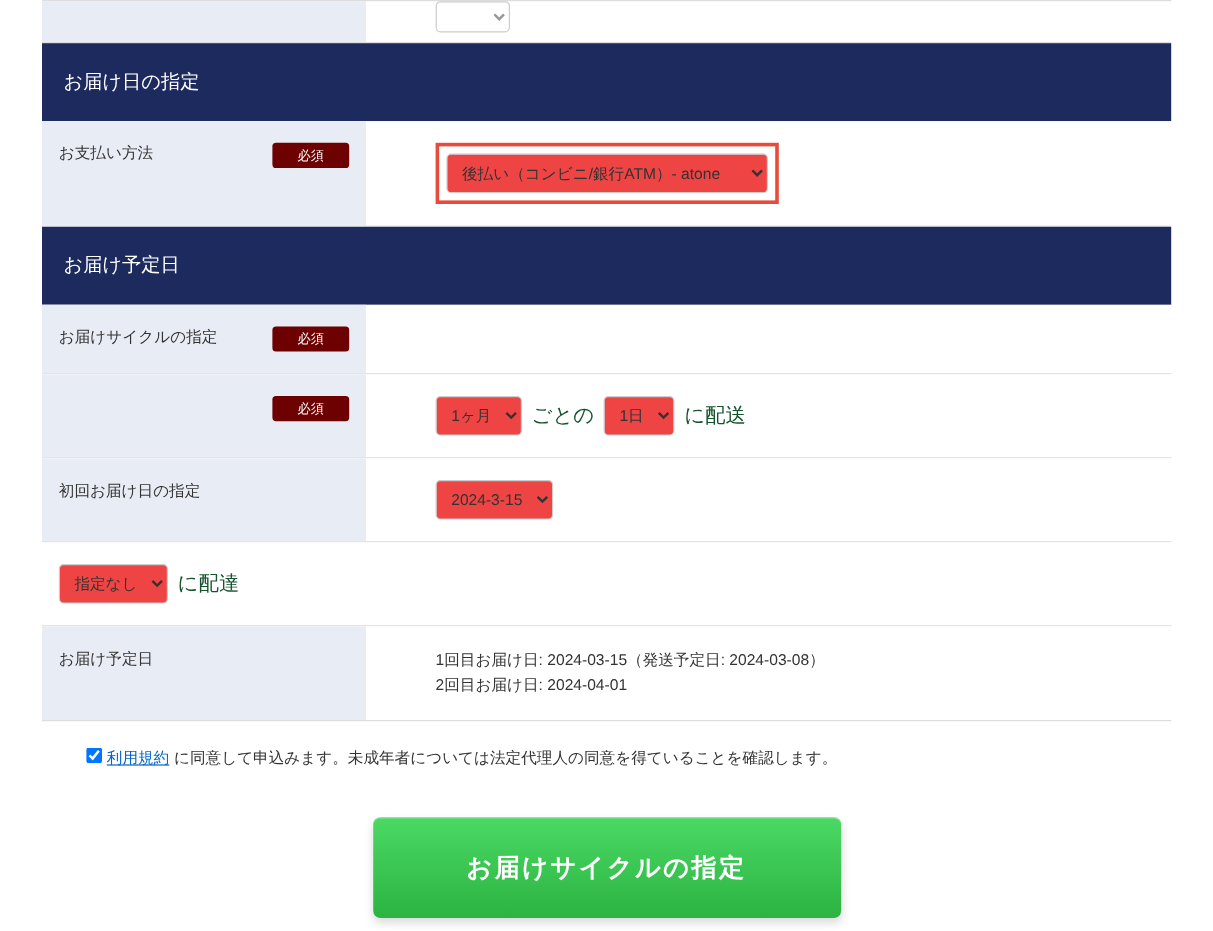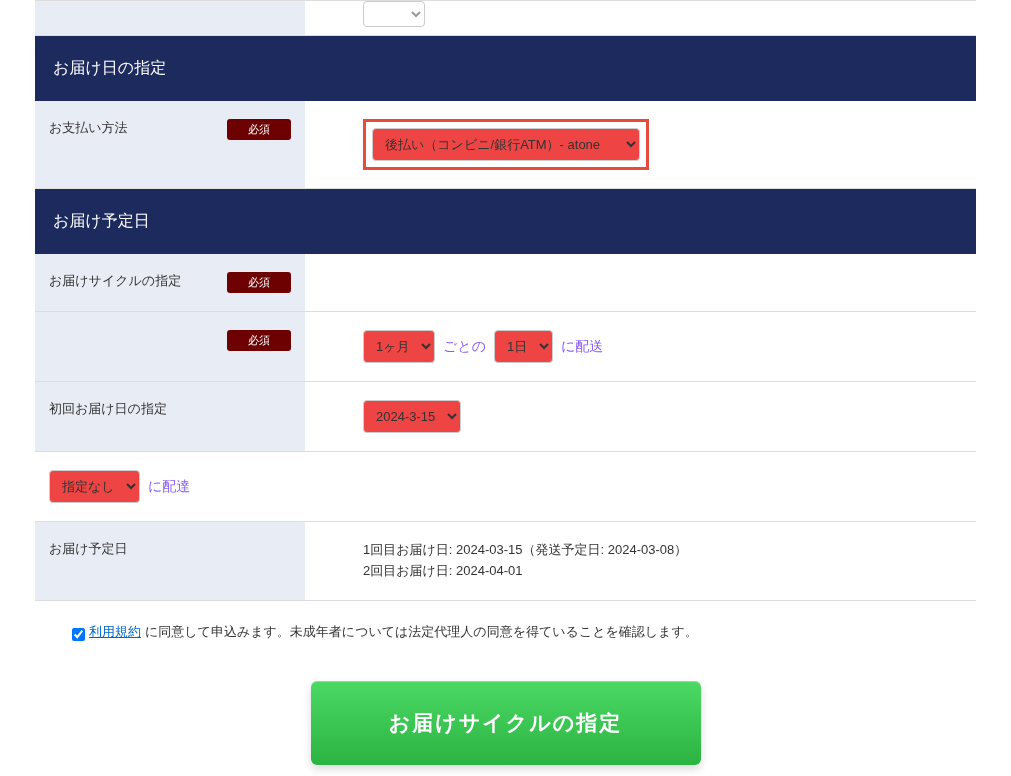--- a/index.html
+++ b/index.html
@@ -95,21 +95,21 @@
       font-size: 12px;
       background: #fff;
       color: #999;
     }
     .agreement-line {
       margin-top: 22px;
       margin-bottom: 40px;
       font-size: 13px;
       color: #333;
       display: flex;
-      align-items: flex-end;
+      align-items: flex-start;
       gap: 4px;
       padding-left: 37px;
     }
     .agreement-line a {
       color: #0066cc;
       text-decoration: underline;
     }
     .submit-btn {
       display: block;
       margin: 30px auto 40px;
@@ -122,22 +122,22 @@
       border-radius: 6px;
       cursor: pointer;
       background: linear-gradient(to bottom, #4bd964 0%, #2cb342 100%);
       box-shadow: 0 4px 8px rgba(0,0,0,0.15), inset 0 1px 0 rgba(255,255,255,0.3);
       letter-spacing: 2px;
     }
     .delivery-schedule {
       line-height: 1.6;
     }
     .inline-text {
-      font-size: 14px;
-      color: #8b5cf6;
+      font-size: 17px;
+      color: #14532d;
     }
   </style>
 </head>
 <body>
 
 <div class="container">
 
   <div class="form-row partial-cutoff-row">
     <div class="label-cell partial-top"></div>
     <div class="value-cell">

